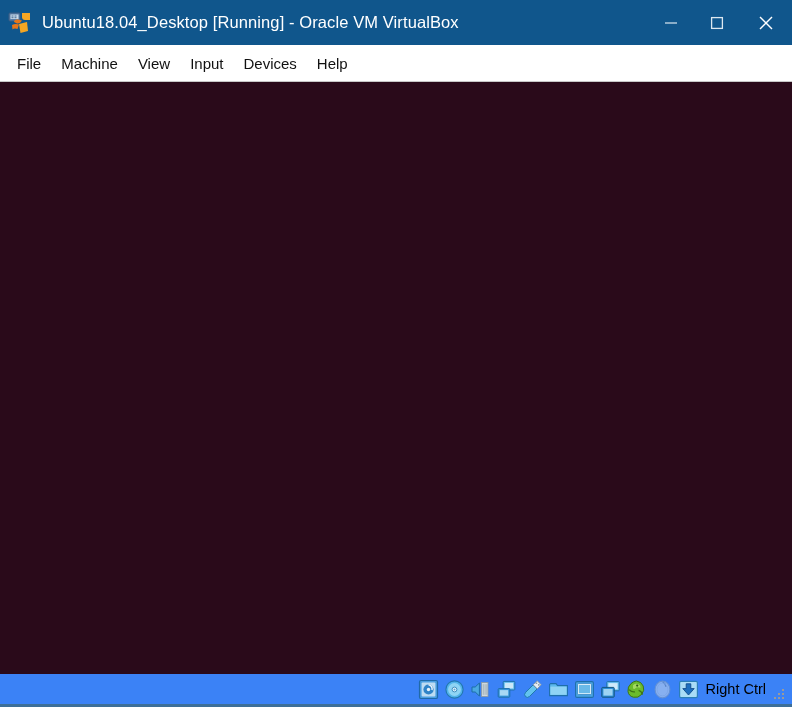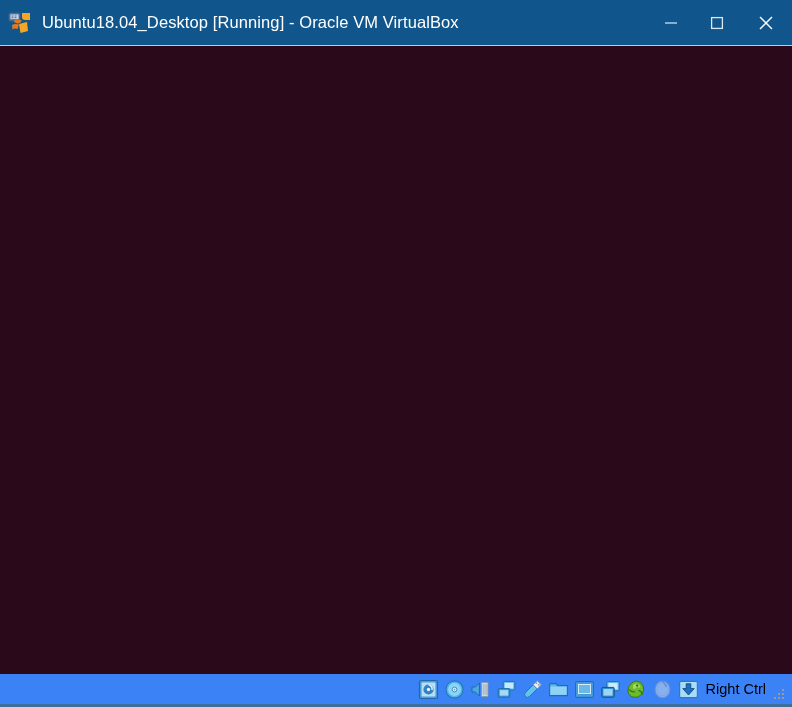--- a/index.html
+++ b/index.html
@@ -180,20 +180,28 @@
       </div>
       <div class="win-btn close-btn">
         <svg width="18" height="18" viewBox="0 0 18 18">
           <line x1="3" y1="3" x2="15" y2="15" stroke="#ffffff" stroke-width="1.4"></line>
           <line x1="15" y1="3" x2="3" y2="15" stroke="#ffffff" stroke-width="1.4"></line>
         </svg>
       </div>
     </div>
   </div>
 
+  <div class="menubar">
+    <div class="menu-item">File</div>
+    <div class="menu-item">Machine</div>
+    <div class="menu-item">View</div>
+    <div class="menu-item">Input</div>
+    <div class="menu-item">Devices</div>
+    <div class="menu-item">Help</div>
+  </div>
 
   <div class="vm-screen">
     
   </div>
 
   <div class="statusbar">
     <div class="status-icons">
 
       <div class="status-icon">
         <svg width="21" height="21" viewBox="0 0 21 21">

